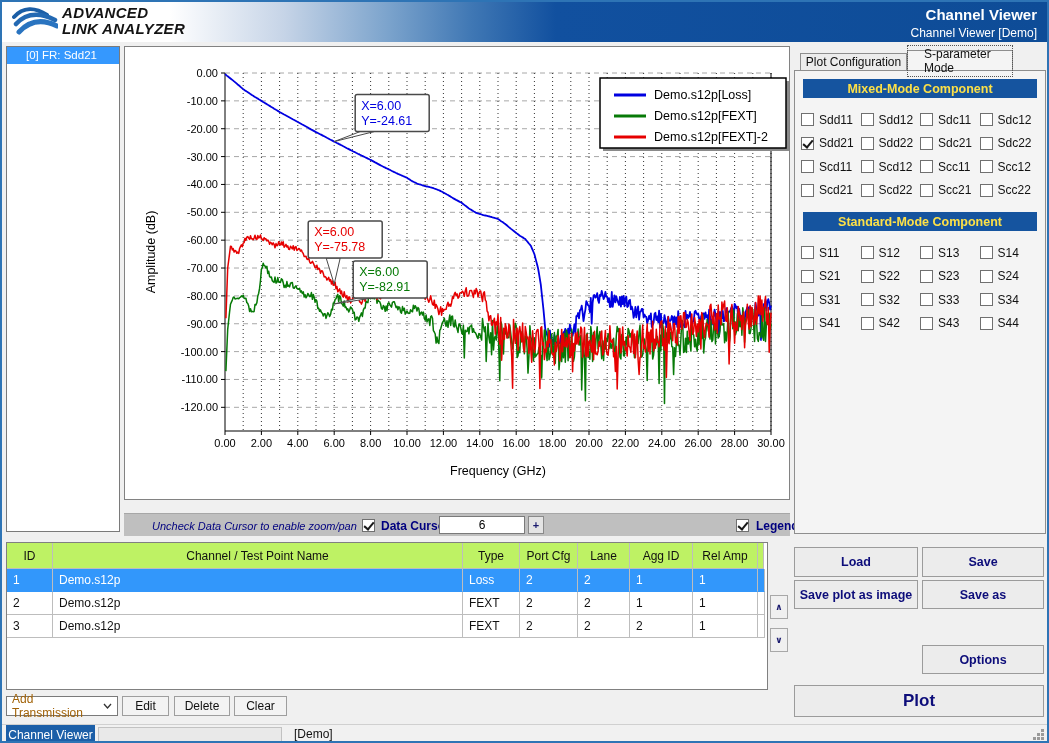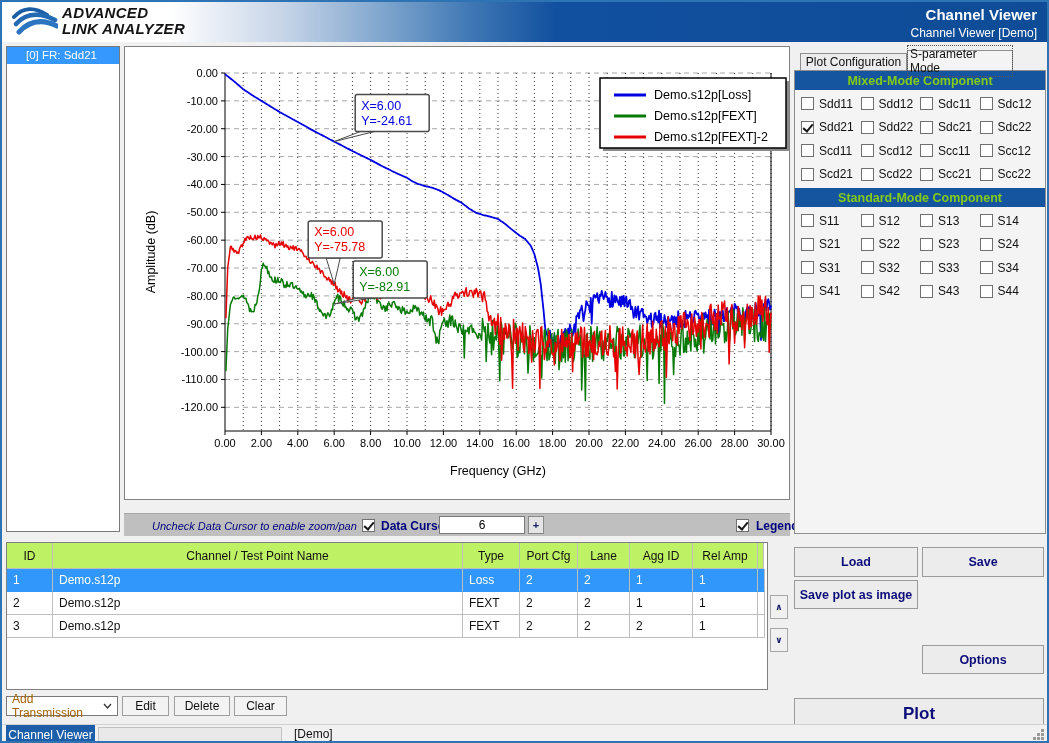--- a/index.html
+++ b/index.html
@@ -36,36 +36,36 @@
   
   .cb{width:13px;height:13px;background:#fff;border:1px solid #707070;position:relative;flex:0 0 13px;display:inline-block;}
   .cb.checked::after{content:"";position:absolute;left:1px;top:2px;width:8px;height:4px;
     border-left:2px solid #1a1a1a;border-bottom:2px solid #1a1a1a;transform:rotate(-50deg);}
 
   
   .tab{position:absolute;font-size:12px;color:#111;background:#ececec;border:1px solid #8e8e8e;border-bottom:none;
     display:flex;align-items:center;justify-content:center;}
   .tab.inactive{left:798px;top:51px;width:107px;height:17px;}
   .tab.active{left:905px;top:48px;width:106px;height:20px;background:#f4f4f4;z-index:3;}
-  .tab.active .focus{outline:1px dotted #555;padding:1px 2px;}
+  .tab.active .focus{outline:1px dotted #555;padding:1px 16px;}
   .sppanel{position:absolute;left:792px;top:68px;width:252px;height:464px;background:#f4f4f4;border:1px solid #8e8e8e;z-index:2;}
-  .sect-hdr{margin:0;height:19px;background:#15549f;color:#84cc16;font-size:12.5px;font-weight:bold;
+  .sect-hdr{margin:8px;height:19px;background:#15549f;color:#fde047;font-size:12.5px;font-weight:bold;
     display:flex;align-items:center;justify-content:center;}
   .sp-grid{display:grid;grid-template-columns:repeat(4,1fr);padding:2px 6px;}
   .sp-cell{display:flex;align-items:center;gap:5px;height:23.5px;font-size:12px;color:#111;}
 
   
   .btn{position:absolute;background:#ececec;border:1px solid #9b9b9b;color:#0d0d7a;font-weight:bold;font-size:12.5px;
     display:flex;align-items:center;justify-content:center;cursor:default;}
   .btn-load{left:792px;top:545px;width:124px;height:30px;}
   .btn-save{left:920px;top:545px;width:122px;height:30px;}
   .btn-saveplot{left:792px;top:578px;width:124px;height:29px;}
   .btn-saveas{left:920px;top:578px;width:122px;height:29px;}
   .btn-options{left:920px;top:643px;width:122px;height:29px;}
-  .btn-plot{left:792px;top:683px;width:250px;height:32px;font-size:17px;margin-top:13px;}
+  .btn-plot{left:792px;top:683px;width:250px;height:32px;font-size:17px;}
 
   
   .tablewrap{position:absolute;left:4px;top:540px;width:762px;height:148px;background:#fff;border:1px solid #808080;overflow:hidden;}
   .trow{display:flex;}
   .tcell{border-right:1px solid #bdbdbd;border-bottom:1px solid #bdbdbd;font-size:12px;color:#111;
     display:flex;align-items:center;overflow:hidden;white-space:nowrap;flex:0 0 auto;}
   .thead .tcell{height:26px;justify-content:center;background:#bef264;}
   .tdata .tcell{height:23px;padding-left:6px;}
   .tdata.selected .tcell{background:#3297fb;color:#fff;border-bottom-color:#3297fb;}
   .mvbtn{position:absolute;width:18px;height:24px;background:#f0f0f0;border:1px solid #a8a8a8;
@@ -424,20 +424,21 @@
         <div class="sp-cell">
           <span class="cb"></span>
           <span>S44</span>
         </div>
       </div>
   </div>
 
   <div class="btn btn-load">Load</div>
   <div class="btn btn-save">Save</div>
   <div class="btn btn-saveplot">Save plot as image</div>
+  <div class="btn btn-saveas">Save as</div>
   <div class="btn btn-options">Options</div>
   <div class="btn btn-plot">Plot</div>
 
   <div class="tablewrap" id="channel-table">
       <div class="trow thead">
         <div class="tcell" style="width: 46px;">ID</div>
         <div class="tcell" style="width: 410px;">Channel / Test Point Name</div>
         <div class="tcell" style="width: 57px;">Type</div>
         <div class="tcell" style="width: 58px;">Port Cfg</div>
         <div class="tcell" style="width: 52px;">Lane</div>

